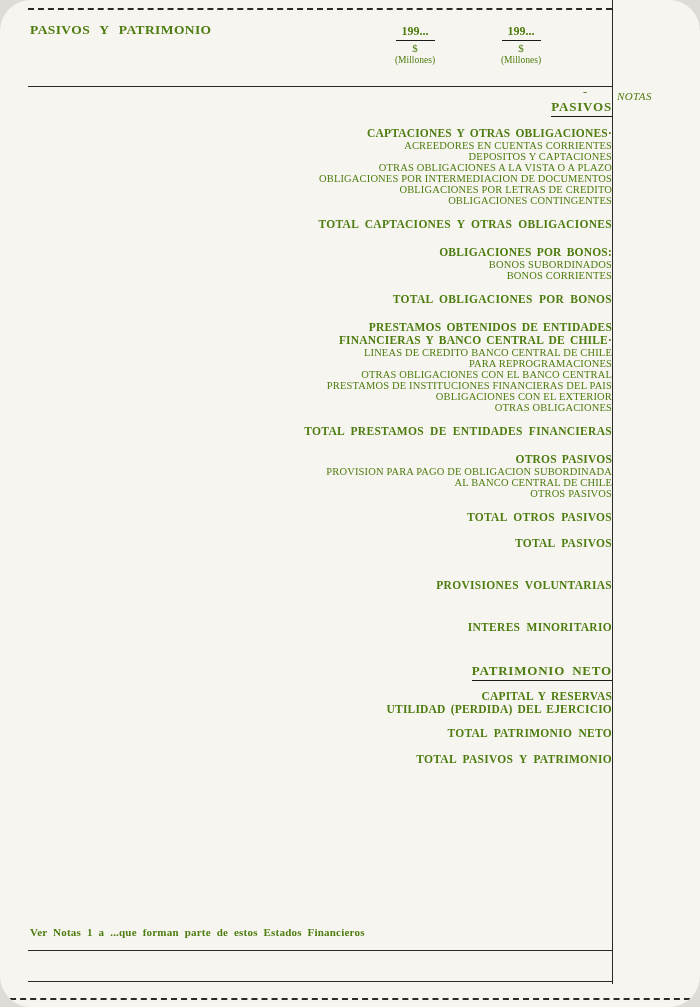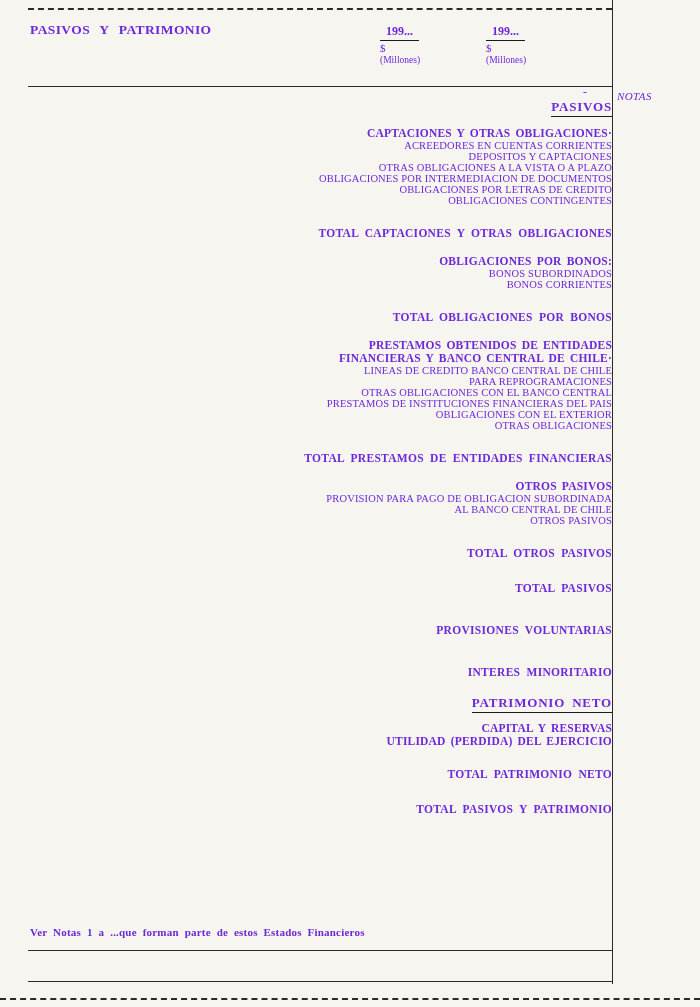--- a/index.html
+++ b/index.html
@@ -6,22 +6,23 @@
   body {
     background: #dedcd6;
     font-family: "Liberation Serif", "DejaVu Serif", serif;
   }
   .page {
     position: relative;
     width: 700px;
     height: 1007px;
     margin: 0 auto;
     background: #f7f5f0;
-    color: #6d28d9;
+    color: #4d7c0f;
     overflow: hidden;
+    border-radius: 31px;
   }
 
   
   .top-dashed {
     position: absolute; left: 28px; top: 8px; width: 584px;
     border-top: 2px dashed #2a2a2a;
   }
   .bottom-dashed {
     position: absolute; left: 0; top: 998px; width: 700px;
     border-top: 2px dashed #2a2a2a;
@@ -37,21 +38,21 @@
   .header-rule { top: 86px; }
   .footer-rule-top { top: 950px; }
   .footer-rule-bottom { top: 981px; }
 
   
   .title {
     position: absolute; left: 30px; top: 22px;
     font-weight: bold; font-size: 13.5px;
     letter-spacing: .4px; word-spacing: 6px;
   }
-  .colhead { position: absolute; top: 21px; width: 70px; }
+  .colhead { position: absolute; top: 21px; width: 70px; text-align: center; }
   .colhead.c1 { left: 380px; }
   .colhead.c2 { left: 486px; }
   .colhead .year {
     display: inline-block; font-weight: bold; font-size: 12px;
     border-bottom: 1.6px solid #1b1b1b; padding: 0 6px 1px;
   }
   .colhead .cur { font-size: 11px; line-height: 13px; margin-top: 1px; }
   .colhead .unit { font-size: 9.5px; line-height: 11px; }
 
   .notas-label {
@@ -63,28 +64,28 @@
   
   .rows {
     position: absolute; left: 30px; top: 97px; width: 582px; height: 850px;
     display: flex; flex-direction: column; overflow: visible; align-items: flex-end;
   }
   .row { position: relative; flex: none; }
   .row .lbl { display: inline-block; }
 
   .row.section { height: 17px; margin: 2px 0 9px; font-weight: bold; font-size: 13px; letter-spacing: .8px; word-spacing: 3px; }
   .row.section .lbl { border-bottom: 1.6px solid #1b1b1b; padding-bottom: 1px; }
-  .row.section:nth-child(n+2) { margin-top: 3px; }
+  .row.section:nth-child(n+2) { margin-top: 16px; }
 
   .row.group { height: 13px; margin-top: 2px; font-weight: bold; font-size: 11.5px; letter-spacing: .2px; word-spacing: 2px; }
   .row.groupcont { height: 13px; font-weight: bold; font-size: 11.5px; letter-spacing: .2px; word-spacing: 2px; }
 
   .row.item { height: 11px; font-size: 10.5px; line-height: 11px; letter-spacing: .15px; }
 
-  .row.total { height: 14px; margin-top: 9px; font-weight: bold; font-size: 11.5px; letter-spacing: .3px; word-spacing: 3px; }
+  .row.total { height: 14px; font-weight: bold; font-size: 11.5px; letter-spacing: .3px; word-spacing: 3px; }
   .row.total.big { margin-top: 16px; }
 
   .row.bolditem { height: 12px; margin-top: 1px; font-weight: bold; font-size: 11.5px; letter-spacing: .2px; word-spacing: 2px; }
 
   .row.lines { height: 10px; margin-top: 2px; }
   .uline {
     position: absolute; bottom: 2px; height: 0; width: 58px;
     border-bottom: 1.4px solid #2a2a2a;
   }
   .uline.col1 { left: 375px; }

